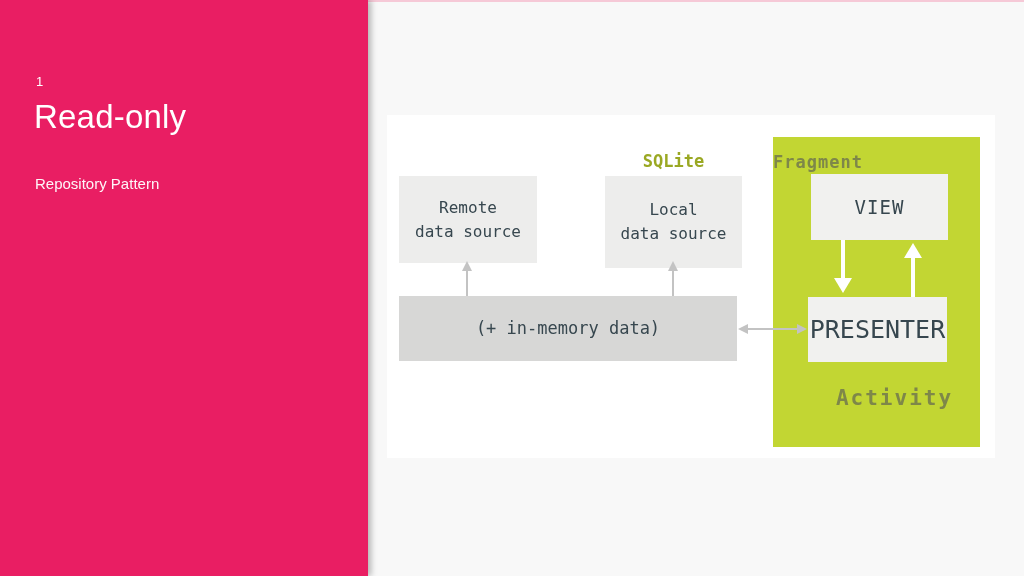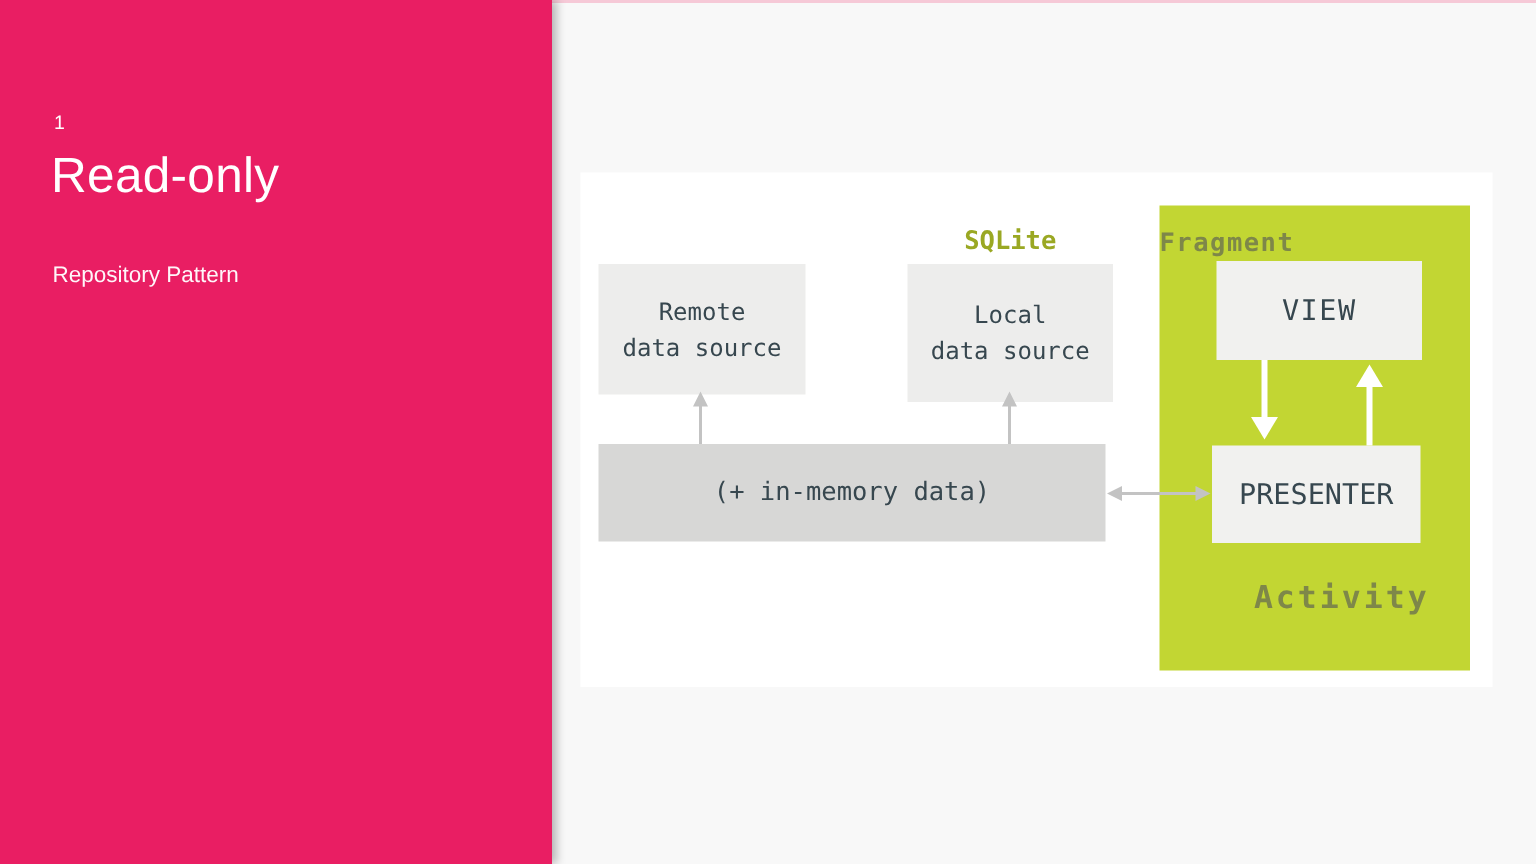--- a/index.html
+++ b/index.html
@@ -86,21 +86,21 @@
     color:var(--container-text);letter-spacing:1px;
   }
   .view-box{
     left:424px;top:59px;width:137px;height:66px;
     background:var(--panel-box);
     font-size:19px;letter-spacing:1px;
   }
   .presenter-box{
     left:421px;top:182px;width:139px;height:65px;
     background:var(--panel-box);
-    font-size:19px;
+    font-size:25px;
   }
   .activity-label{
     position:absolute;left:386px;top:271px;width:207px;
     text-align:center;font-size:21px;font-weight:bold;
     color:var(--container-text);letter-spacing:2px;padding-left:36px;
   }
   .arrow-overlay{
     position:absolute;left:0;top:0;width:608px;height:343px;
     pointer-events:none;z-index:4;
   }

